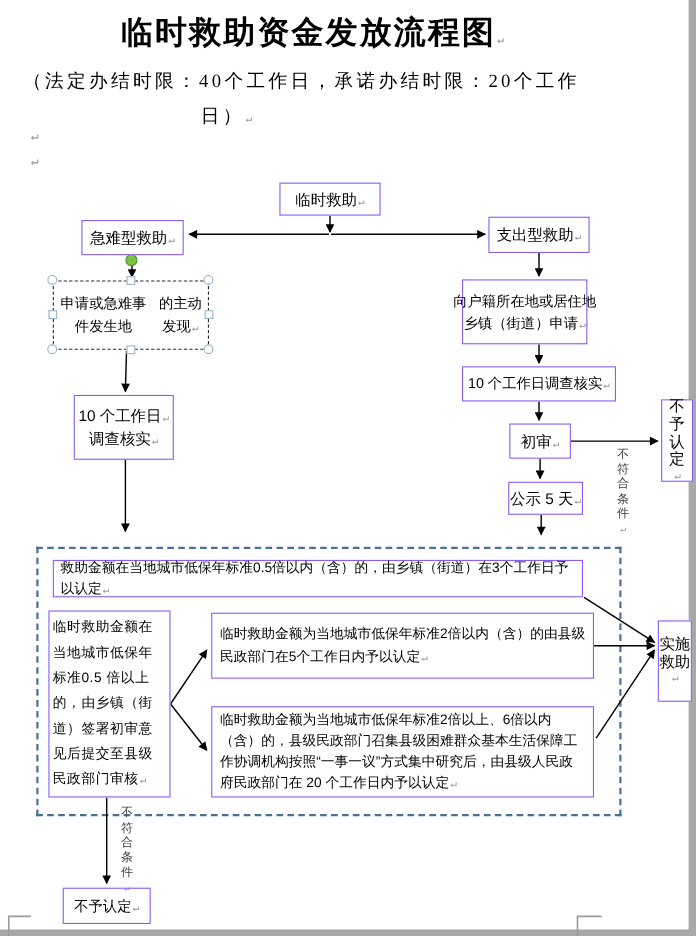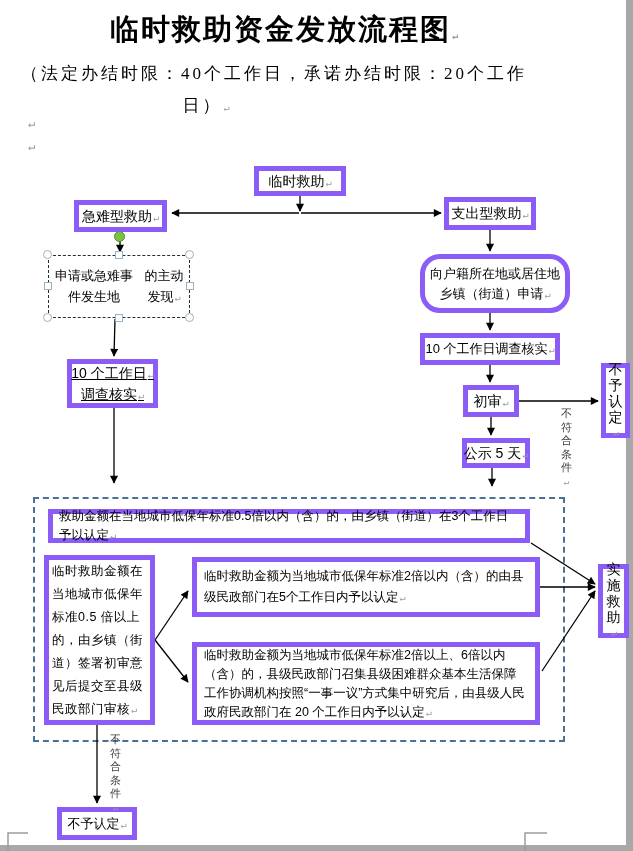--- a/index.html
+++ b/index.html
@@ -17,21 +17,21 @@
   .subtitle{
     position:absolute;left:8px;width:532px;text-align:center;
     font-family:"Liberation Serif","DejaVu Serif",serif;
     font-size:17px;letter-spacing:3px;white-space:nowrap;
   }
   .eol{color:var(--eol,#9a9a9a);font-size:10px;letter-spacing:0;
        font-family:"DejaVu Sans Mono",monospace;margin-left:1px;}
   .pilcrow{position:absolute;color:var(--eol,#9a9a9a);font-size:12px;
        font-family:"DejaVu Sans Mono",monospace;}
   .node{
-    position:absolute;border:5px solid #8b5cf6;background:#fff;
+    position:absolute;border:1px solid #8b5cf6;background:#fff;
     display:flex;flex-direction:column;align-items:center;justify-content:center;
     text-align:center;font-size:14px;line-height:1.5;box-sizing:border-box;
   }
   .node .ln{white-space:nowrap;}
   .small{font-size:12.5px;}
   .vert{word-break:break-all;line-height:16px;padding:2px 0;}
   .leftjust{align-items:flex-start;text-align:left;}
   #dashed-zone{
     position:absolute;border:2px dashed var(--dash,#4a7096);background:transparent;
     box-sizing:border-box;
@@ -118,26 +118,26 @@
   </div>
   <div class="h-c" style="left:43px;top:250px;"></div>
   <div class="h-c" style="left:185px;top:250px;"></div>
   <div class="h-c" style="left:43px;top:313px;"></div>
   <div class="h-c" style="left:185px;top:313px;"></div>
   <div class="h-s" style="left:115px;top:251px;"></div>
   <div class="h-s" style="left:115px;top:314px;"></div>
   <div class="h-s" style="left:44px;top:282px;"></div>
   <div class="h-s" style="left:186px;top:282px;"></div>
 
-  <div class="node" style="left:67px;top:359px;width:91px;height:49px;text-decoration:underline;">
+  <div class="node" style="left:67px;top:359px;width:91px;height:59px;">
     <div class="ln"><span>10 个工作日</span><span class="eol">↵</span></div>
     <div class="ln"><span>调查核实</span><span class="eol">↵</span></div>
   </div>
 
-  <div class="node" style="left:420px;top:254px;width:150px;height:59px;font-size:13px;border-radius:20px;">
+  <div class="node" style="left:420px;top:254px;width:114px;height:59px;font-size:13px;">
     <div class="ln">向户籍所在地或居住地</div>
     <div class="ln"><span>乡镇（街道）申请</span><span class="eol">↵</span></div>
   </div>
 
   <div class="node" style="left:420px;top:333px;width:140px;height:32px;font-size:13px;">
     <div class="ln"><span>10 个工作日调查核实</span><span class="eol">↵</span></div>
   </div>
 
   <div class="node" style="left:463px;top:385px;width:56px;height:32px;">
     <div class="ln"><span>初审</span><span class="eol">↵</span></div>

